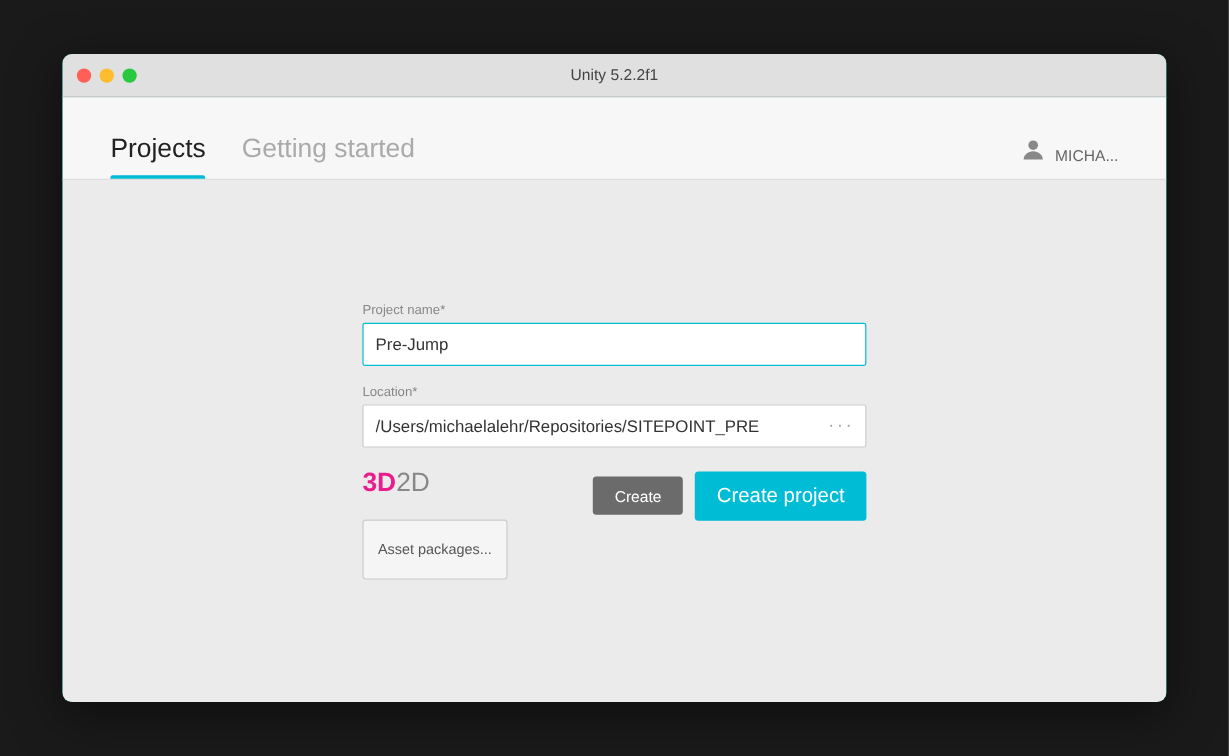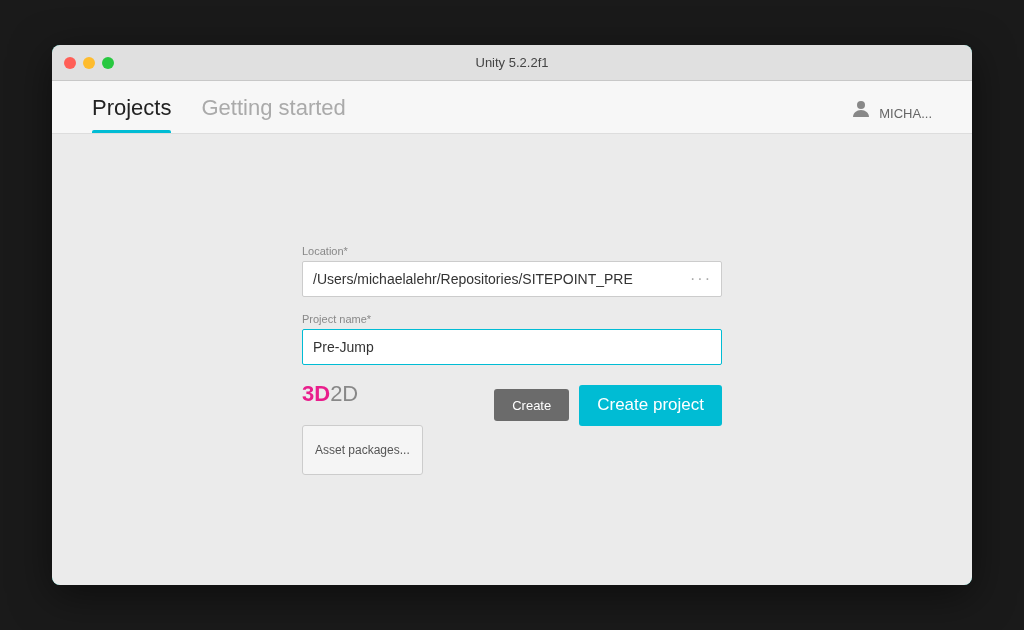--- a/index.html
+++ b/index.html
@@ -59,21 +59,21 @@
       border: none;
       cursor: pointer;
     }
 
     .btn-close { background: #ff5f57; }
     .btn-minimize { background: #febc2e; }
     .btn-maximize { background: #28c840; }
 
     .nav-bar {
       background: #f7f7f7;
-      height: 53px;
+      height: 69px;
       display: flex;
       align-items: flex-end;
       padding: 0 40px;
       border-bottom: 1px solid #ddd;
       flex-shrink: 0;
       position: relative;
     }
 
     .nav-tabs {
       display: flex;
@@ -283,30 +283,30 @@
         <path d="M4 20c0-4 3.6-7 8-7s8 3 8 7"></path>
       </svg>
       <span>MICHA...</span>
     </div>
   </div>
 
   <div class="main-content">
     <div class="form-container">
 
       <div class="form-group">
+        <label class="form-label">Project name*</label>
+        <input class="form-input" type="text" value="Pre-Jump" style="">
+      </div>
+
+      <div class="form-group">
         <label class="form-label">Location*</label>
         <div class="location-wrapper">
           <input class="form-input location-input" type="text" value="/Users/michaelalehr/Repositories/SITEPOINT_PRE" style="">
           <span class="location-dots">···</span>
         </div>
-      </div>
-
-      <div class="form-group">
-        <label class="form-label">Project name*</label>
-        <input class="form-input" type="text" value="Pre-Jump" style="">
       </div>
 
       <div class="bottom-row">
         <div class="left-controls">
           <div class="dimension-row">
             <span class="dim-3d">3D</span>
             <span class="dim-2d">2D</span>
           </div>
           <button class="asset-btn">Asset packages...</button>
         </div>

